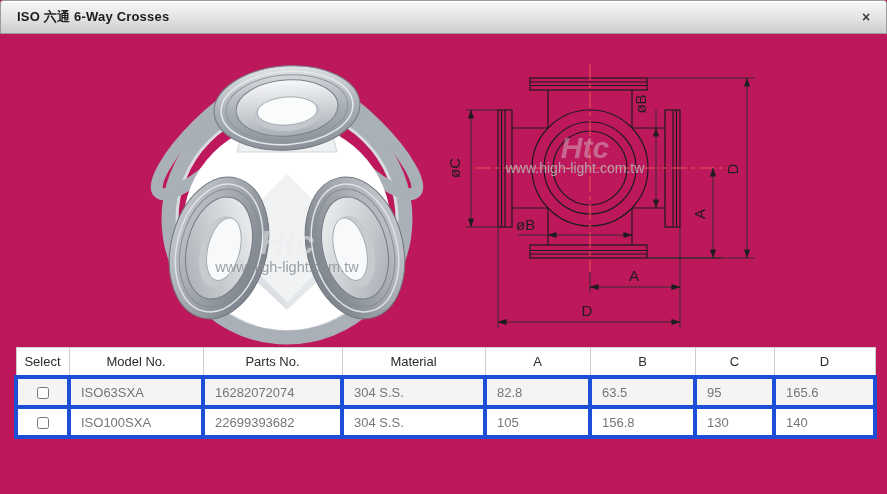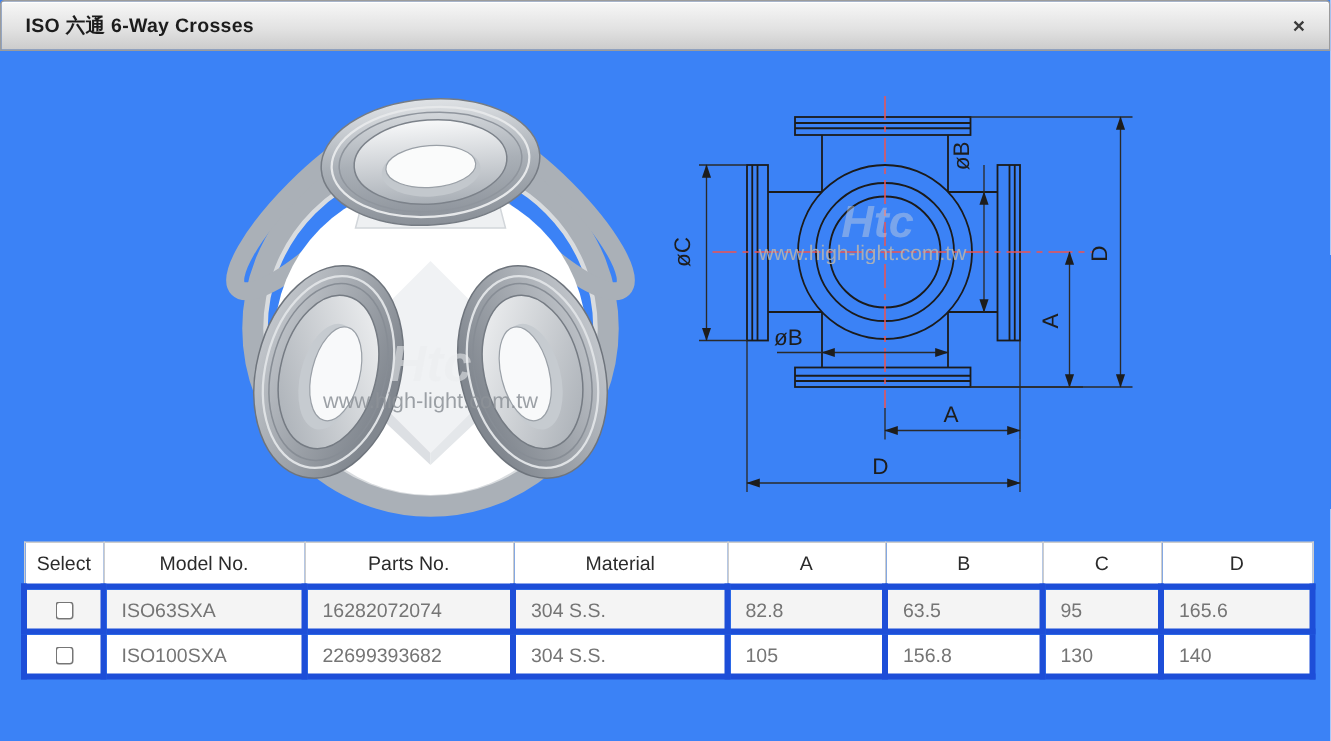--- a/index.html
+++ b/index.html
@@ -1,32 +1,32 @@
 <!DOCTYPE html>
 <html><head>
 <meta charset="utf-8">
 <style>
   html,body{margin:0;padding:0;background:#fff;}
-  .page{position:relative;width:887px;height:494px;background:#3b82f6;overflow:hidden;
+  .page{position:relative;width:887px;height:494px;background:#be185d;overflow:hidden;
         font-family:"Liberation Sans","DejaVu Sans",sans-serif;}
   
   .titlebar{position:absolute;left:0;top:0;right:0;height:34px;
     background:linear-gradient(#f7f7f7,#e3e3e3 55%,#cccccc);
     border:1px solid #9b9b9b;border-radius:3px 3px 0 0;
     box-shadow:inset 0 1px 0 #ffffff;box-sizing:border-box;}
   .titlebar .title{position:absolute;left:16px;top:0;line-height:32px;
     font-size:13px;font-weight:bold;color:#1c1c1c;letter-spacing:.2px;}
   .close-btn{position:absolute;right:11px;top:7px;width:18px;height:18px;
     font-size:14px;font-weight:900;color:#3c3c3c;text-align:center;line-height:18px;
     cursor:pointer;}
   
   .fig-render{position:absolute;left:141px;top:56px;}
   .fig-drawing{position:absolute;left:440px;top:50px;}
   
-  .parts-table{position:absolute;left:14px;top:361px;border-collapse:collapse;
+  .parts-table{position:absolute;left:14px;top:347px;border-collapse:collapse;
     font-size:13px;table-layout:fixed;}
   .parts-table th{border:1px solid #cdcdcd;background:#ffffff;color:#2b2b2b;
     font-weight:normal;height:27px;text-align:center;padding:0 4px;overflow:hidden;}
   .parts-table td{border:4px solid #1d4ed8;color:#757575;height:26px;
     padding:0 4px 0 10px;text-align:left;overflow:hidden;}
   .parts-table tbody tr:nth-child(odd){background:#f4f4f4;}
   .parts-table tbody tr:nth-child(even){background:#ffffff;}
   .parts-table td.sel{text-align:center;padding:0;}
   .parts-table input[type=checkbox]{width:12px;height:12px;margin:0;vertical-align:middle;}
   svg text{font-family:"Liberation Sans","DejaVu Sans",sans-serif;}

